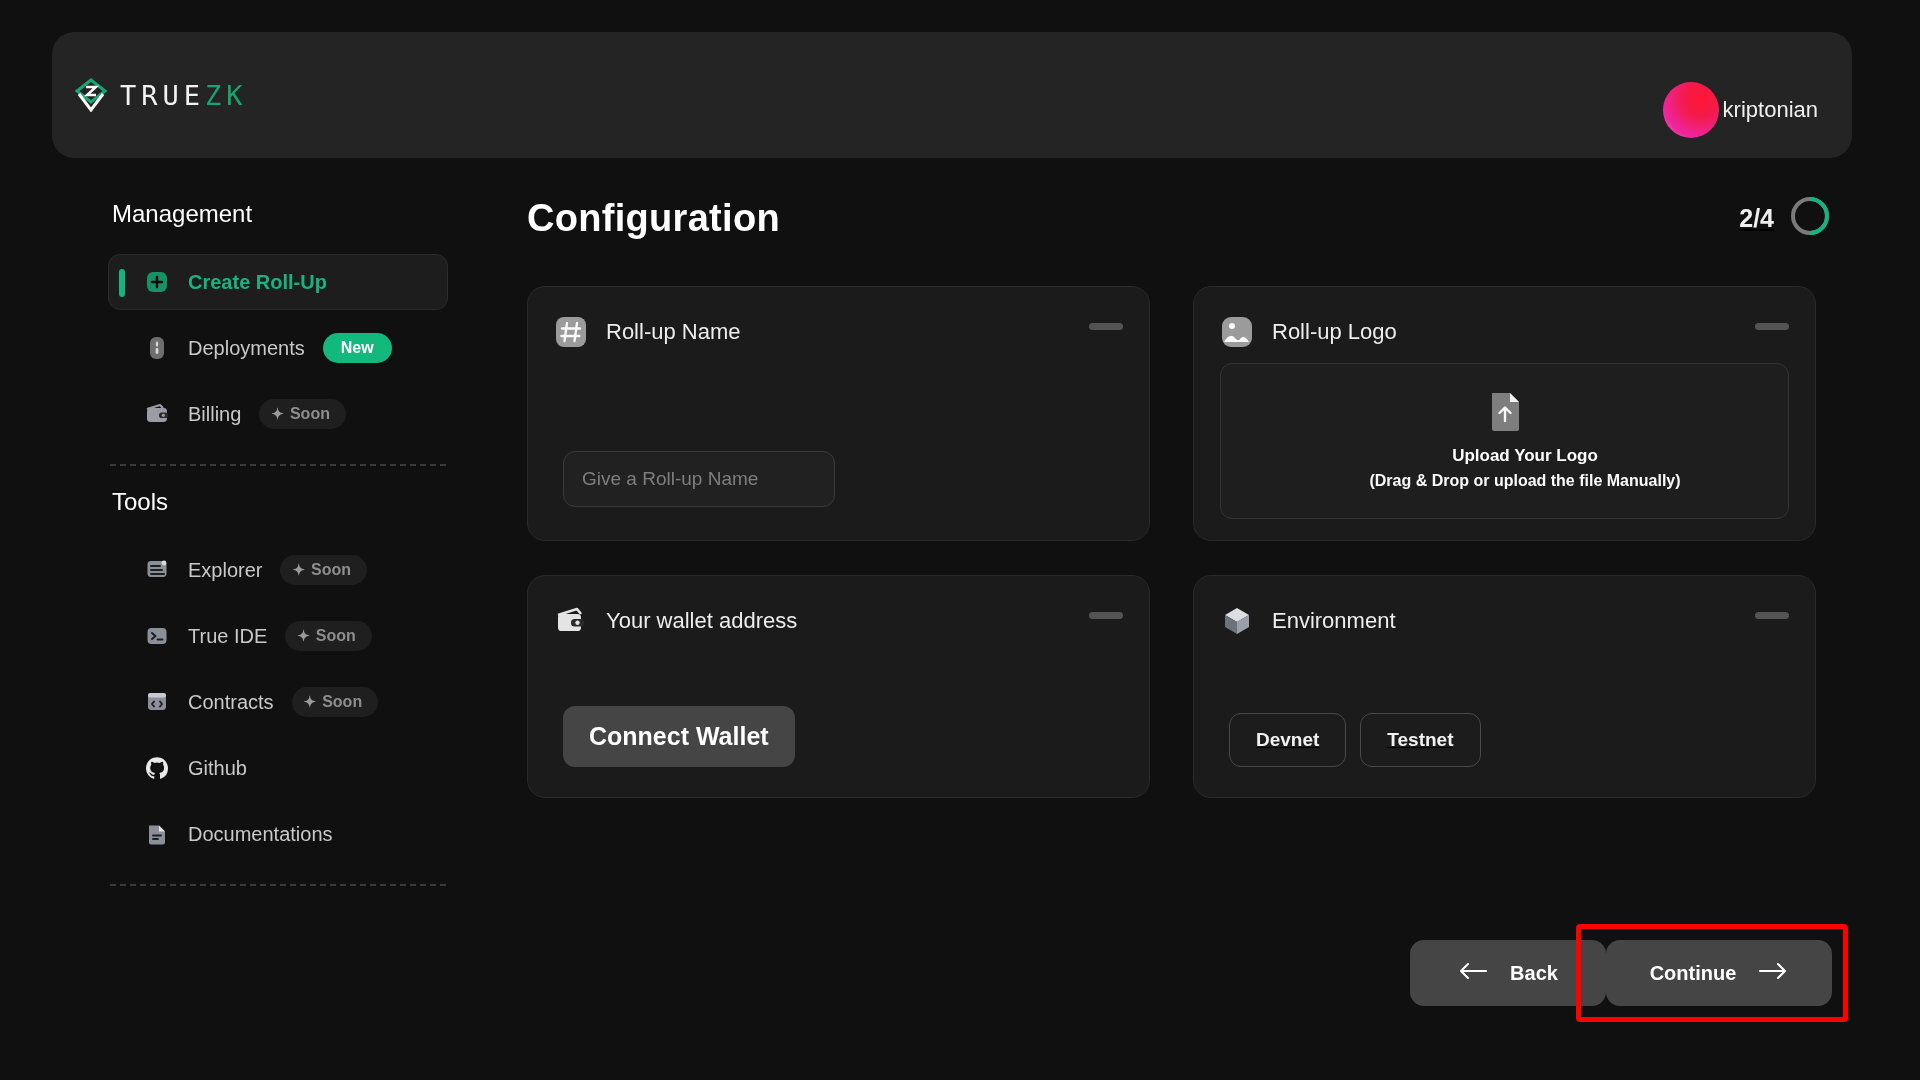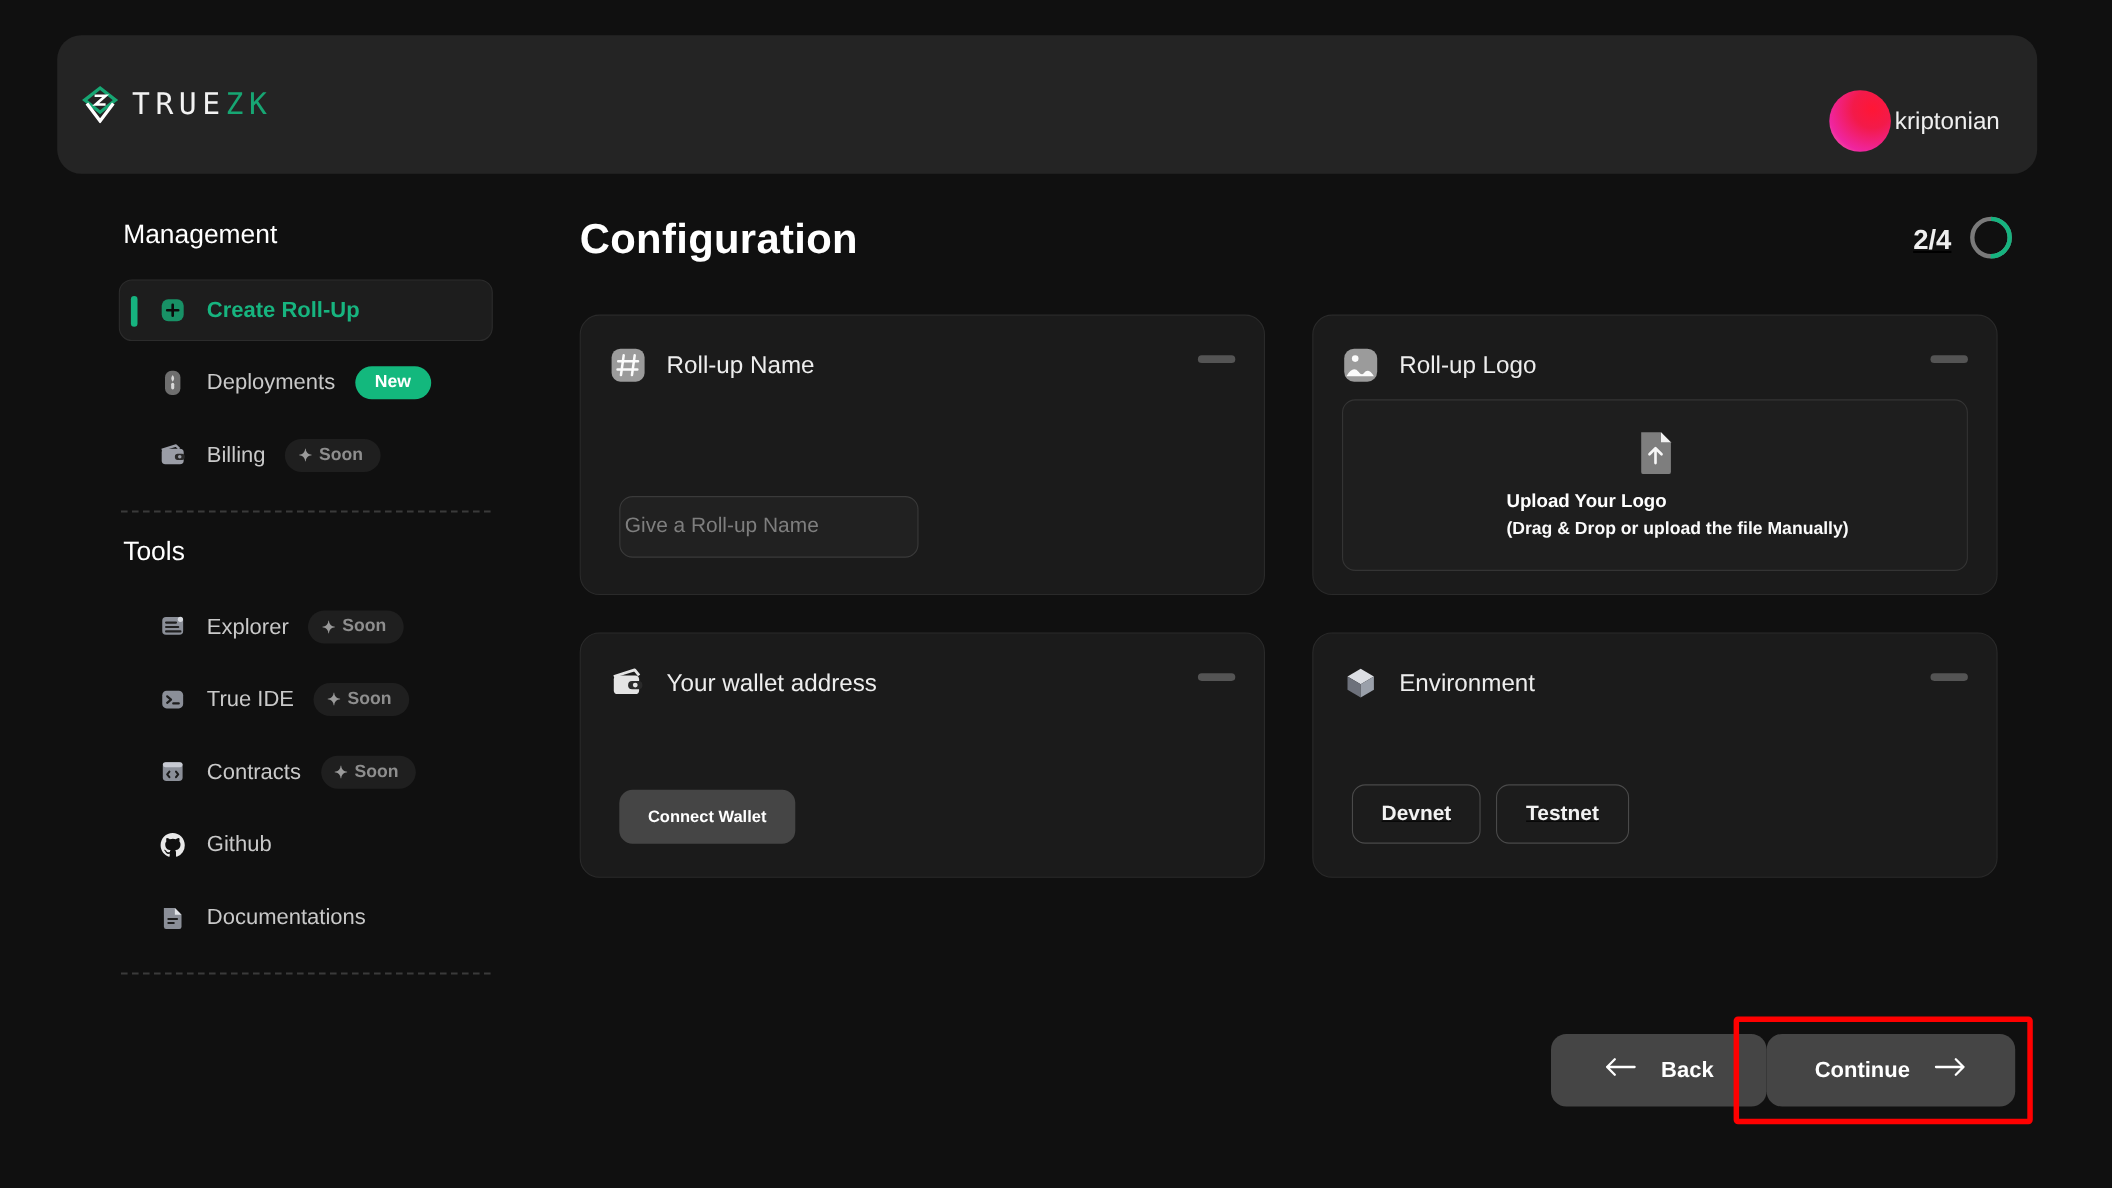--- a/index.html
+++ b/index.html
@@ -237,57 +237,57 @@
 
   .name-input {
     position: absolute;
     left: 35px; bottom: 33px;
     width: 272px; height: 56px;
     background: #212121;
     border: 1px solid #3a3a3a;
     border-radius: 12px;
     color: #dcdcdc;
     font-size: 19px;
-    padding: 0 4px;
+    padding: 0 18px;
     outline: none;
     font-family: "Liberation Sans", sans-serif;
   }
   .name-input::placeholder { color: #7e7e7e; }
 
   .dropzone {
     margin-top: 10px;
     height: 156px;
     background: #1e1e1e;
     border: 1px solid #343434;
     border-radius: 12px;
     display: flex;
     flex-direction: column;
     align-items: center;
     justify-content: center;
     gap: 12px;
   }
   .upload-ico { width: 38px; height: 42px; }
   .dz-text {
-    text-align: left;
+    text-align: center;
     color: #ffffff;
     font-size: 17px;
     font-weight: 700;
     line-height: 1.45;
     margin-left: 41px;
   }
   .dz-sub { font-size: 16px; font-weight: 700; color: #fbfbfb; }
 
   .connect-btn {
     position: absolute;
     left: 35px; bottom: 30px;
     background: #454545;
     border: none;
     border-radius: 12px;
     color: #ffffff;
-    font-size: 15px;
+    font-size: 25px;
     font-weight: 700;
     padding: 16px 26px;
     cursor: pointer;
     font-family: "Liberation Sans", sans-serif;
   }
 
   .env-row {
     position: absolute;
     left: 35px; bottom: 30px;
     display: flex;

